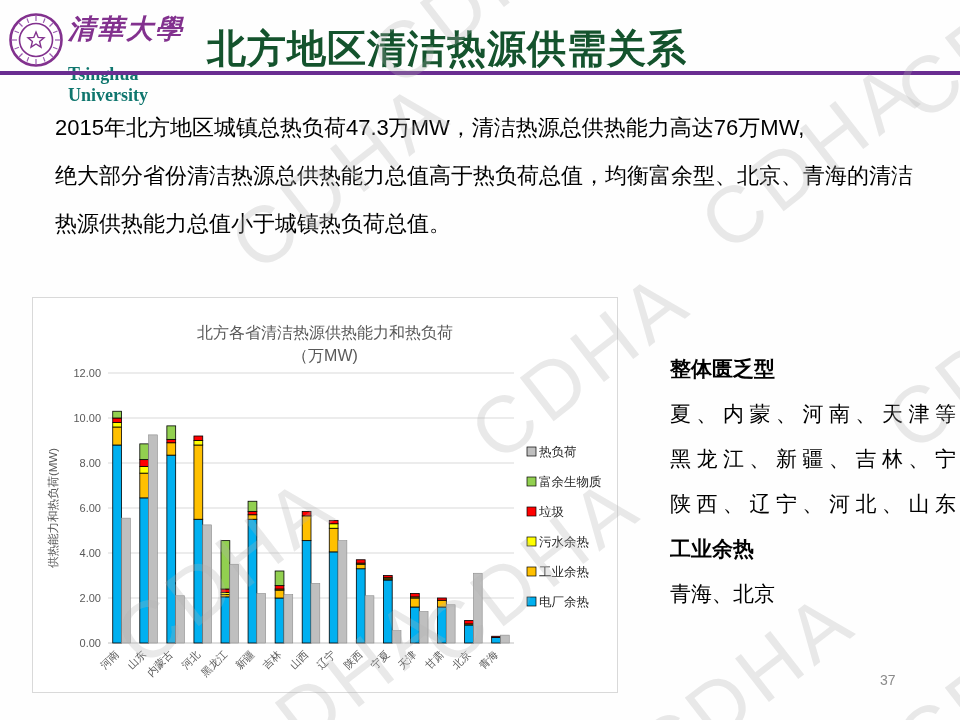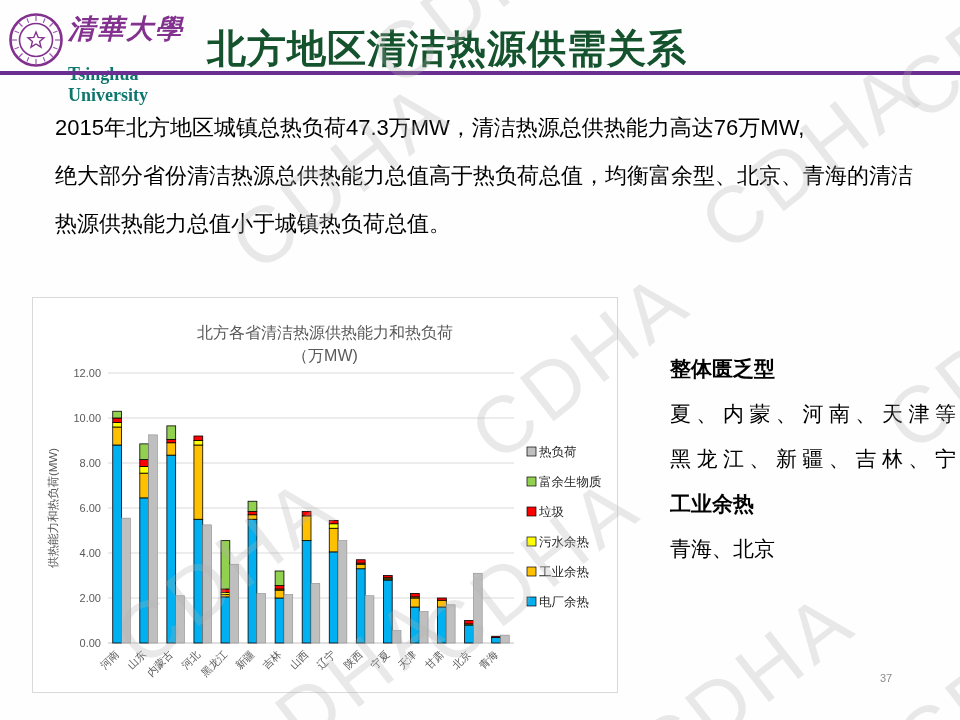--- a/index.html
+++ b/index.html
@@ -25,21 +25,21 @@
   .para-line{font-size:22px;color:#000;line-height:48px;white-space:nowrap;}
   
   .chart-box{position:absolute;left:32px;top:297px;width:584px;height:394px;background:#fff;
              border:1px solid #d9d9d9;z-index:1;}
   
   .right-panel{position:absolute;left:670px;top:346px;width:286px;z-index:2;}
   .panel-heading{font-size:21px;font-weight:bold;color:#000;line-height:45px;white-space:nowrap;}
   .panel-line{font-size:21px;color:#000;line-height:45px;white-space:nowrap;}
   .panel-line.justify{text-align:justify;text-align-last:justify;white-space:normal;}
   
-  .page-number{position:absolute;left:880px;top:672px;font-size:11px;color:#8a8a8a;z-index:2;}
+  .page-number{position:absolute;left:880px;top:672px;font-size:14px;color:#8a8a8a;z-index:2;}
 </style>
 </head>
 <body>
 
 <div class="slide">
 
   <div class="wm-layer" id="wm-layer">
       <div class="wm" style="left: 355px; top: -55px;">CDHA</div>
       <div class="wm" style="left: 880px; top: -20px;">CDHA</div>
       <div class="wm" style="left: 215px; top: 130px;">CDHA</div>
@@ -223,18 +223,19 @@
           <rect x="494" y="299" width="9" height="9" fill="#00B0F0" stroke="#000" stroke-width="0.7"></rect>
           <text x="506" y="308" font-size="12.5" fill="#262626" font-family="&quot;Liberation Sans&quot;,&quot;DejaVu Sans&quot;,sans-serif">电厂余热</text>
         </g>
       </svg>
   </div>
 
   <div class="right-panel" id="right-panel">
       <div class="panel-heading">整体匮乏型</div>
       <div class="panel-line justify">夏、内蒙、河南、天津等</div>
       <div class="panel-line justify">黑龙江、新疆、吉林、宁</div>
+      <div class="panel-line justify">陕西、辽宁、河北、山东</div>
       <div class="panel-heading">工业余热</div>
       <div class="panel-line">青海、北京</div>
     </div>
 
   <div class="page-number">37</div>
 </div>
 
 </body></html>

